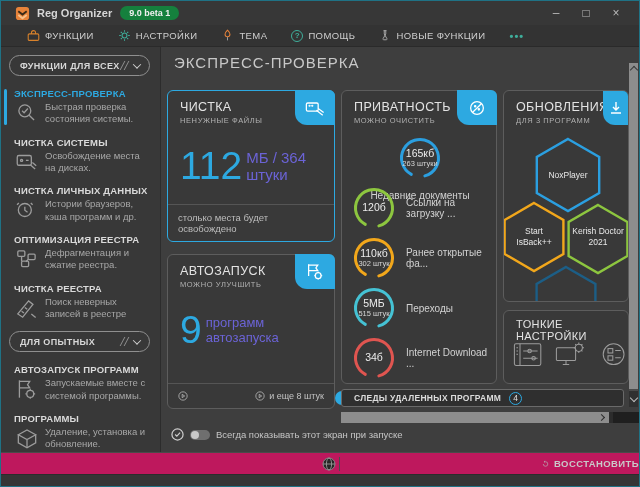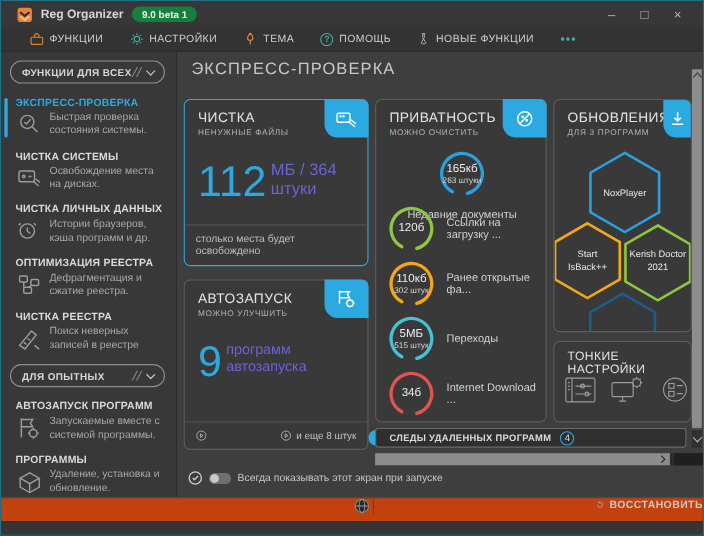--- a/index.html
+++ b/index.html
@@ -44,21 +44,21 @@
   .si-desc { font-size:9.5px; color:#a8a8a8; line-height:1.3; }
 
   
   .card { position:absolute; background:#393939; border:1px solid #5d5d5d; border-radius:6px; }
   .card.blue { border-color:#2da9e1; }
   .card-head { padding:9px 12px 0 12px; }
   .card-title { font-size:12.5px; color:#e3e3e3; letter-spacing:.4px; }
   .card-sub { font-size:7.5px; color:#b2b2b2; letter-spacing:.6px; margin-top:2px; }
   .tab { position:absolute; top:-1px; right:-1px; width:40px; height:35px; background:#2da9e1; border-radius:0 6px 0 12px; display:flex; align-items:center; justify-content:center; }
 
-  .bigstat { position:absolute; left:12px; display:flex; align-items:flex-start; }
+  .bigstat { position:absolute; left:12px; display:flex; align-items:center; }
   .bignum { font-size:39px; font-weight:200; color:#2da9e1; line-height:1; }
   .bigsuffix { font-size:15px; color:#6b63d6; margin-left:4px; }
   .card-foot { position:absolute; left:0; right:0; bottom:0; border-top:1px solid #555; padding:7px 10px; font-size:9.5px; color:#bdbdbd; }
   .foot2 { display:flex; justify-content:space-between; font-size:9px; color:#c3c3c3; }
   .fitem { display:flex; align-items:center; gap:4px; }
 
   
   .priv-row { position:absolute; left:10px; right:8px; height:44px; display:flex; align-items:center; gap:10px; }
   .ring { position:relative; width:44px; height:44px; flex:0 0 44px; }
   .ring svg { position:absolute; inset:0; }
@@ -92,21 +92,21 @@
   .hthumb::before { content:""; position:absolute; right:5px; top:3px; width:4px; height:4px; border-right:1.4px solid #2c2c2c; border-top:1.4px solid #2c2c2c; transform:rotate(45deg); }
   .hcorner { position:absolute; right:0; top:0; width:26px; height:100%; background:#1f1f1f; }
 
   
   .toggle-row { position:absolute; left:10px; top:381px; display:flex; align-items:center; gap:6px; }
   .tgl { width:20px; height:10px; border-radius:5px; background:#6f6f6f; position:relative; }
   .tgl::before { content:""; position:absolute; left:1px; top:1px; width:8px; height:8px; border-radius:50%; background:#c9c9c9; }
   .toggle-label { font-size:9.5px; color:#c6c6c6; }
 
   
-  .statusbar { position:absolute; left:0; right:0; bottom:12px; height:22px; background:#c2410c; border-top:1px solid #4a4a4a; display:flex; align-items:flex-start; }
+  .statusbar { position:absolute; left:0; right:0; bottom:12px; height:22px; background:#be185d; border-top:1px solid #4a4a4a; display:flex; align-items:center; }
   .seg { border-right:1px solid #4c4c4c; }
   .seg-a { width:159px; } .seg-b { width:158px; }
   .globe-btn { width:22px; display:flex; align-items:center; justify-content:center; border-right:1px solid #4c4c4c; }
   .seg-c { flex:1; }
   .restore { width:97px; display:flex; align-items:center; justify-content:center; gap:5px; font-size:9.5px; font-weight:bold; letter-spacing:.4px; color:#c9c9c9; }
   .bottomstrip { position:absolute; left:0; right:0; bottom:0; height:12px; background:#353535; border-top:1px solid #2c2c2c; }
 </style>
 </head>
 <body>
 

